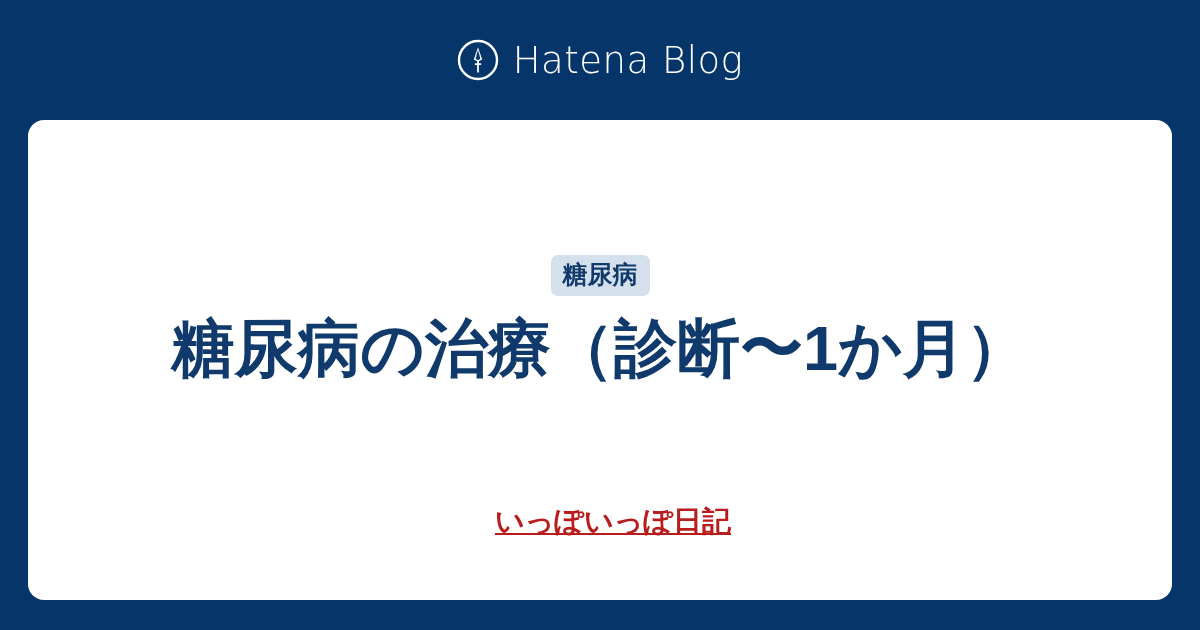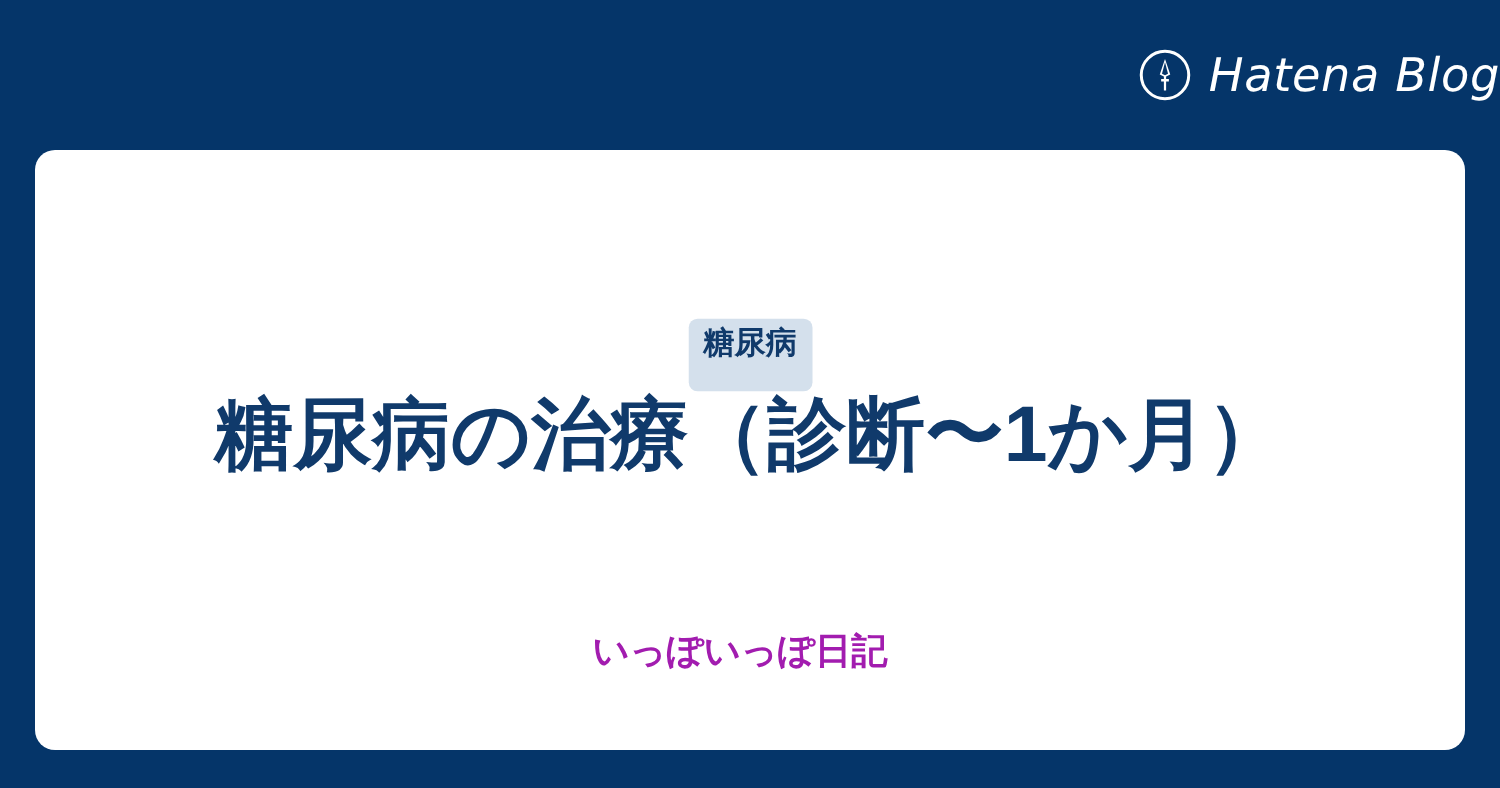--- a/index.html
+++ b/index.html
@@ -24,23 +24,22 @@
 
   
   .brand-header {
     position: absolute;
     top: 0;
     left: 0;
     width: 1200px;
     height: 120px;
     display: flex;
     align-items: center;
-    justify-content: flex-end;
+    justify-content: center;
     gap: 14px;
-    font-style: italic;
   }
   .brand-logo-icon {
     display: block;
     width: 42px;
     height: 42px;
     flex: 0 0 42px;
     line-height: 0;
   }
   .brand-logo-icon svg {
     display: block;
@@ -86,21 +85,21 @@
     gap: 18px;
   }
   .tag-chip {
     display: inline-block;
     background: #d4e0ec;
     color: #103a6b;
     border-radius: 7px;
     font-size: 25px;
     line-height: 1;
     font-weight: bold;
-    padding: 7px 12px 26px 12px;
+    padding: 7px 12px 9px 12px;
     white-space: nowrap;
   }
 
   
   .entry-title {
     position: absolute;
     left: 40px;
     top: 188px;
     width: 1064px;
     text-align: center;
@@ -109,30 +108,31 @@
     line-height: 1.28;
     font-weight: bold;
     letter-spacing: 0px;
     margin: 0;
     word-break: break-word;
   }
 
   
   .blog-name {
     position: absolute;
-    left: 32px;
+    left: 53px;
     top: 384px;
     width: 1064px;
     text-align: center;
-    color: #a21caf;
+    color: #b91c1c;
     font-size: 29px;
     line-height: 1.2;
     font-weight: bold;
     margin: 0;
     word-break: break-word;
+    text-decoration: underline;
   }
 </style>
 </head>
 <body>
 
 <div class="ogp-canvas">
 
   <div class="brand-header">
     <span class="brand-logo-icon">
       <svg viewBox="0 0 42 42" xmlns="http://www.w3.org/2000/svg" aria-hidden="true">

